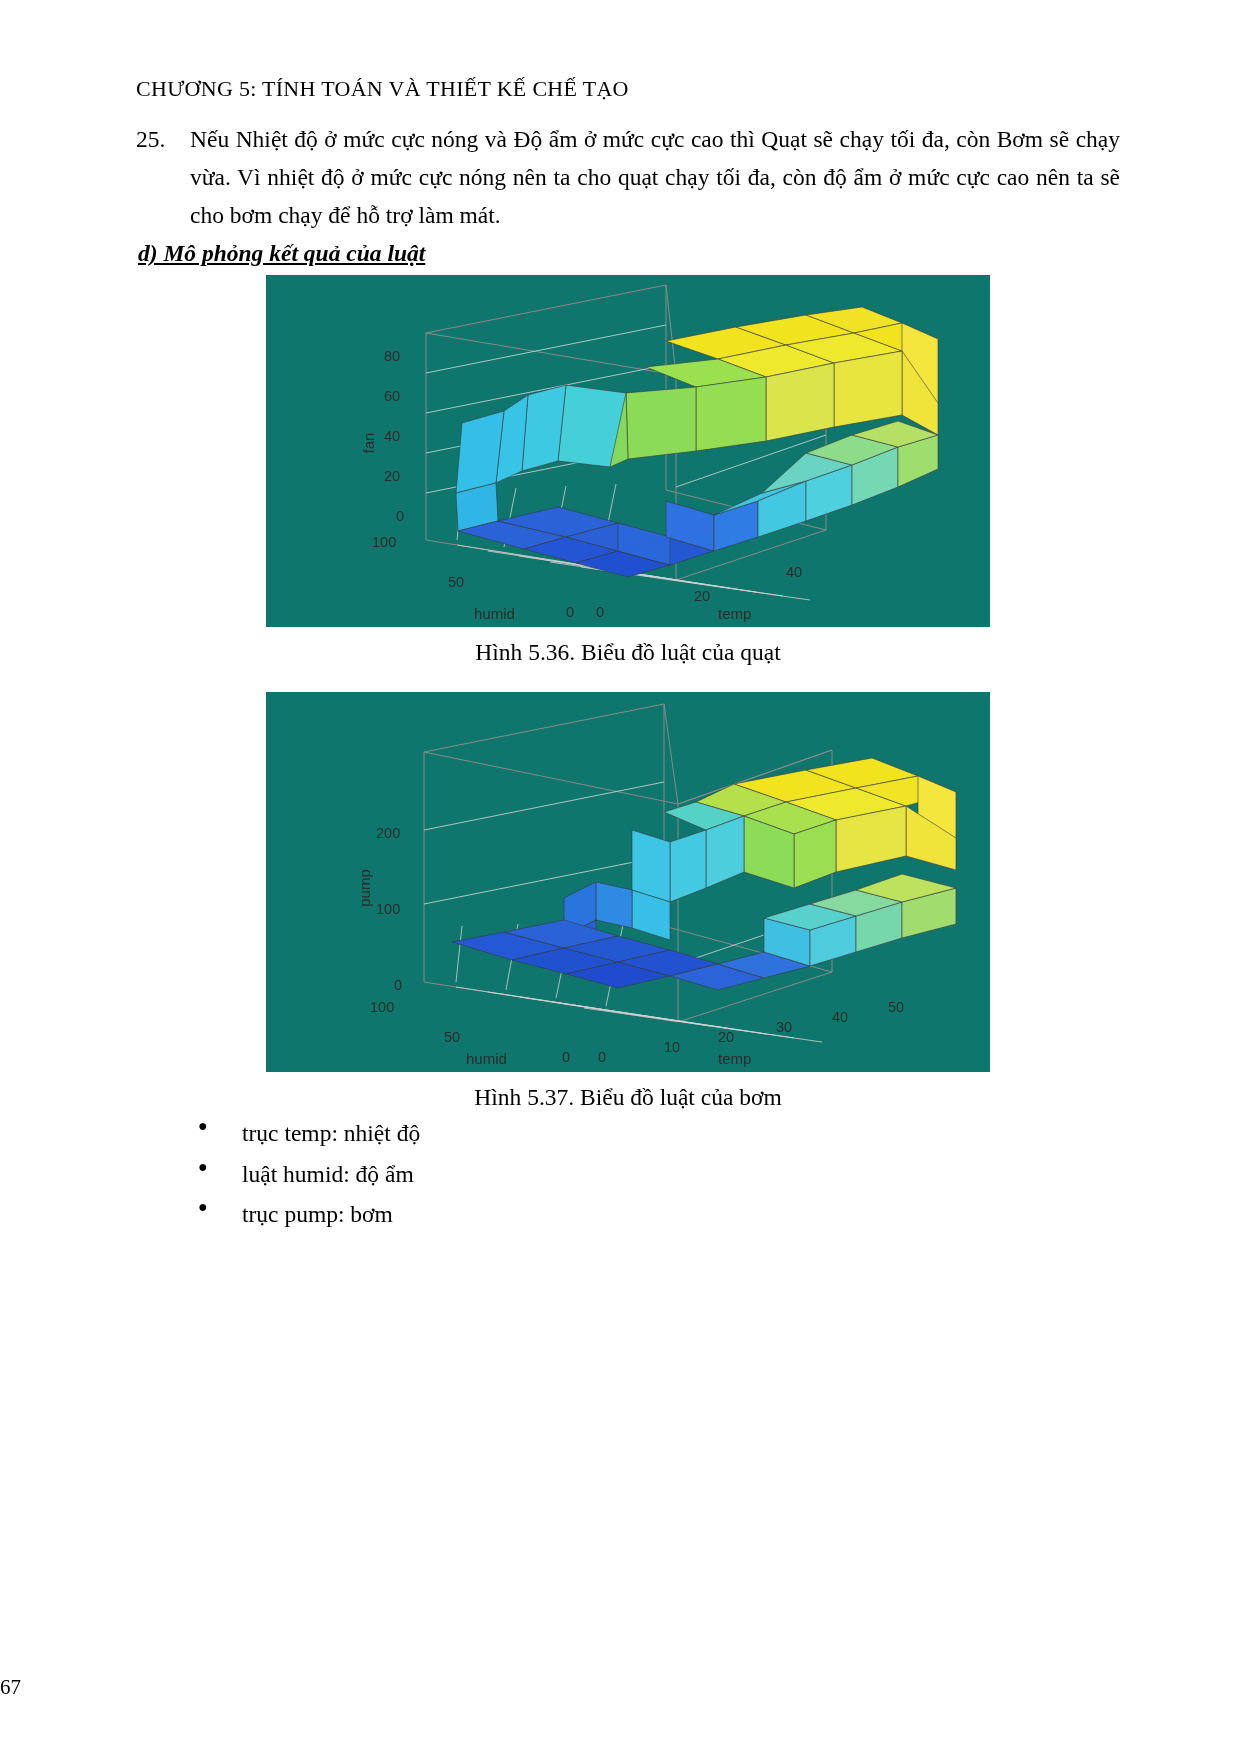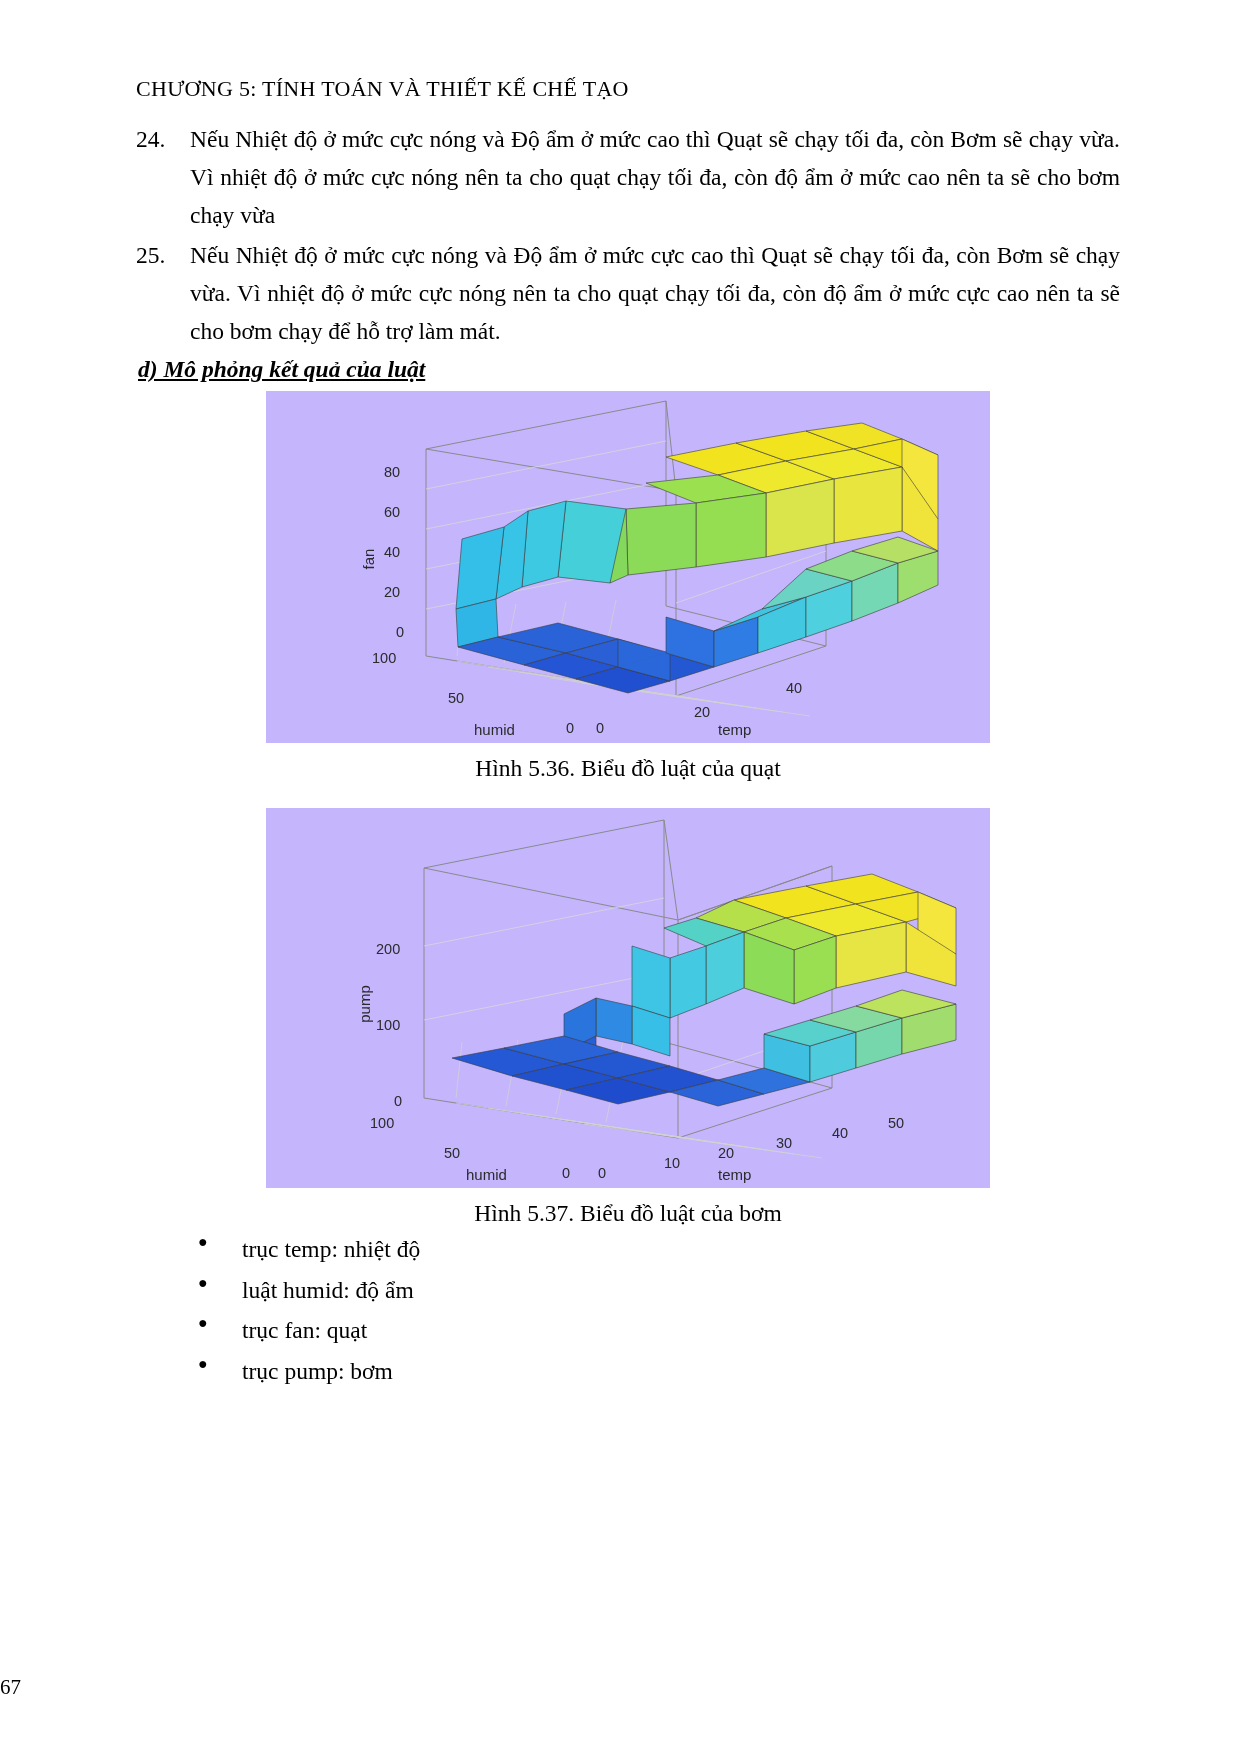--- a/index.html
+++ b/index.html
@@ -45,21 +45,21 @@
   }
   .subheading {
     font-style:italic;
     font-weight:bold;
     font-size:23.5px;
     text-decoration:underline;
     margin:6px 0 8px 2px;
   }
   .figure-block { text-align:center; }
   .plot-box {
-    background:#c4b5fd;
+    background:#0f766e;
     margin:0 auto;
     position:relative;
     box-sizing:border-box;
   }
   .fig-caption {
     font-size:23.5px;
     margin:12px 0 0 0;
     text-align:center;
   }
   .note-title {
@@ -99,24 +99,20 @@
   .tick-label { font-family:"Liberation Sans", sans-serif; font-size:14.5px; fill:#2b2b2b; }
 </style>
 </head>
 <body>
 
 <div class="page">
 
   <div class="header-line">CHƯƠNG 5:  TÍNH TOÁN VÀ THIẾT KẾ CHẾ TẠO</div>
 
   <ol class="rules">
-    <li>
-      <span class="num">24.</span>
-      <span>Nếu Nhiệt độ ở mức cực nóng và Độ ẩm ở mức cao thì Quạt sẽ chạy tối đa, còn Bơm sẽ chạy vừa. Vì nhiệt độ ở mức cực nóng nên ta cho quạt chạy tối đa, còn độ ẩm ở mức cao nên ta sẽ cho bơm chạy vừa</span>
-    </li>
     <li>
       <span class="num">25.</span>
       <span>Nếu Nhiệt độ ở mức cực nóng và Độ ẩm ở mức cực cao thì Quạt sẽ chạy tối đa, còn Bơm sẽ chạy vừa. Vì nhiệt độ ở mức cực nóng nên ta cho quạt chạy tối đa, còn độ ẩm ở mức cực cao nên ta sẽ cho bơm chạy để hỗ trợ làm mát.</span>
     </li>
   </ol>
 
   <div class="subheading">d) Mô phỏng kết quả của luật</div>
 
   <div class="figure-block">
     <div class="plot-box" style="width:724px;height:352px;">
@@ -311,18 +307,17 @@
           <text class="axis-label" x="452" y="372">temp</text>
         </g>
       </svg>
     </div>
     <div class="fig-caption">Hình 5.37. Biểu đồ luật của bơm</div>
   </div>
 
   <ul class="notes">
     <li><span>trục temp: nhiệt độ</span></li>
     <li><span>luật humid: độ ẩm</span></li>
-    <li><span>trục fan: quạt</span></li>
     <li><span>trục pump: bơm</span></li>
   </ul>
 
   <div class="page-number">67</div>
 </div>
 
 </body></html>

